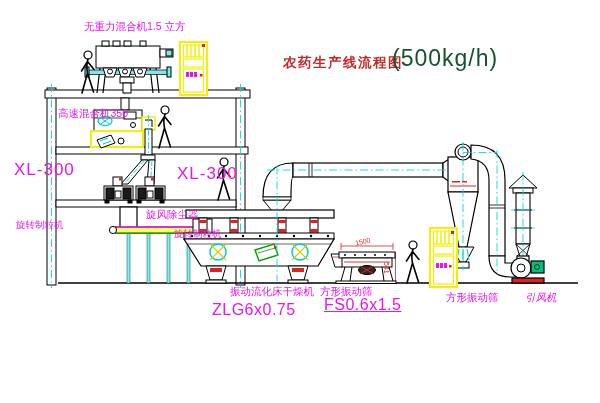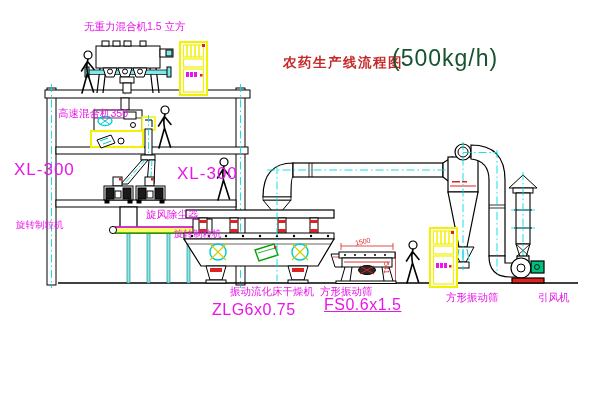--- a/index.html
+++ b/index.html
@@ -330,18 +330,18 @@
 
 <div class="lbl lbl-md" style="left:146px;top:209px;">旋风除尘器</div>
 
 <div class="lbl lbl-md" style="left:194px;top:286px;margin-left:36px;">振动流化床干燥机</div>
 <div class="lbl model" style="left:212px;top:302px;">ZLG6x0.75</div>
 
 <div class="lbl lbl-md" style="left:320px;top:286px;">方形振动筛</div>
 <div class="lbl model" style="left:324px;top:297px;text-decoration:underline;">FS0.6x1.5</div>
 
 <div class="lbl lbl-md" style="left:446px;top:292px;">方形振动筛</div>
-<div class="lbl lbl-md" style="left:538px;top:292px;">引风机</div>
+<div class="lbl lbl-md" style="left:525px;top:292px;font-style:italic;">引风机</div>
 
 <div class="lbl dim" style="left:355px;top:238px;transform:rotate(-12deg);">1500</div>
 <div class="lbl dim" style="left:390px;top:262px;transform:rotate(90deg);transform-origin:left top;">541</div>
 
 </div>
 
 </body></html>

